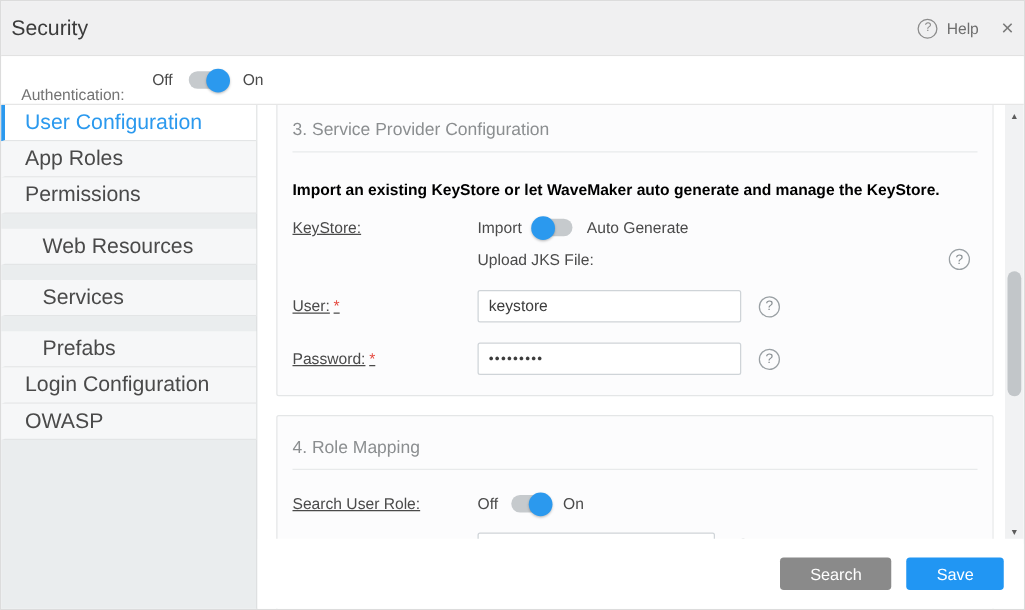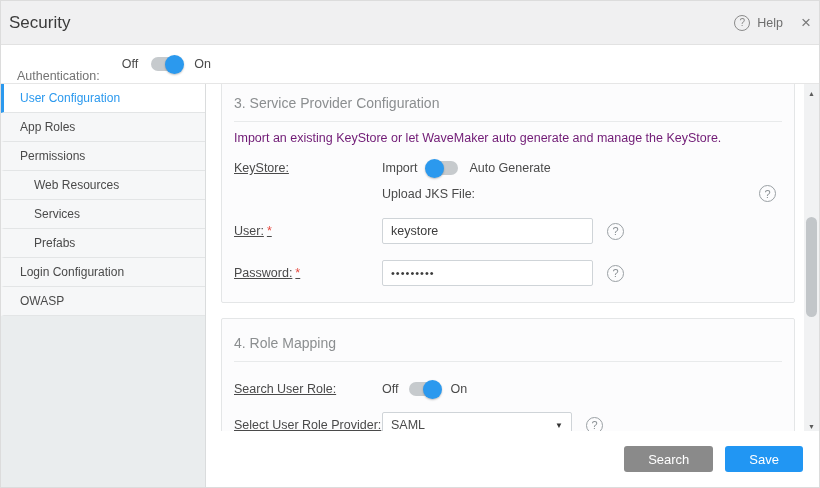--- a/index.html
+++ b/index.html
@@ -30,33 +30,33 @@
                   position:absolute; top:-2.5px; box-shadow:0 1px 2px rgba(0,0,0,.25); }
   .toggle.knob-right .knob { right:-3px; }
   .toggle.knob-left  .knob { left:-3px; }
 
   
   .body { flex:1; display:flex; min-height:0; }
 
   .sidebar { flex:0 0 205px; width:205px; background:#eaedee; border-right:1px solid #dadcdd;
              display:flex; flex-direction:column; }
   .side-item { height:29px; flex:0 0 29px; display:flex; align-items:center; padding-left:16px;
-               font-size:12px; color:#4a4a4a; background:#f6f7f8;
+               font-size:17px; color:#4a4a4a; background:#f6f7f8;
                border-bottom:1px solid #e3e5e6; border-left:3px solid transparent; cursor:pointer; }
-  .side-item.indent { padding-left:30px; }
+  .side-item.indent { padding-left:30px;margin-top:12px; }
   .side-item.active { background:#fff; color:#2b99ee; border-left-color:#2b99ee; }
 
   .content { flex:1; position:relative; background:#fff; overflow:hidden; }
   .scrollpane { position:absolute; left:0; top:0; right:24px; bottom:0; padding-left:15px; overflow:hidden; }
 
   .card { background:#fcfcfd; border:1px solid #e4e6e7; border-radius:2px; padding:16px 12px; }
   .card1 { margin-top:-6px; }
   .card2 { margin-top:15px; min-height:160px; }
   .card-title { font-size:14px; color:#8b8e90; padding-bottom:10px; border-bottom:1px solid #e8eaeb; }
-  .card-desc { font-size:12.5px; color:#701a75; margin-top:9px; }
+  .card-desc { font-size:12.5px; color:#000000; margin-top:23px;font-weight:bold; }
 
   .form-row { display:flex; align-items:center; margin-top:16px; font-size:12.5px; color:#4a4a4a; }
   .form-row.tight { margin-top:10px; }
   .form-label { flex:0 0 148px; width:148px; white-space:nowrap;text-decoration:underline; }
   .req { color:#e5493f; margin-left:3px; }
   .control { display:flex; align-items:center; flex:1; }
 
   .sub-label { flex:0 0 158px; width:158px; }
   .file-widget { display:flex; align-items:center; }
   .file-btn { background:#ededed; border:1px solid #a9a9a9; border-radius:2px;

